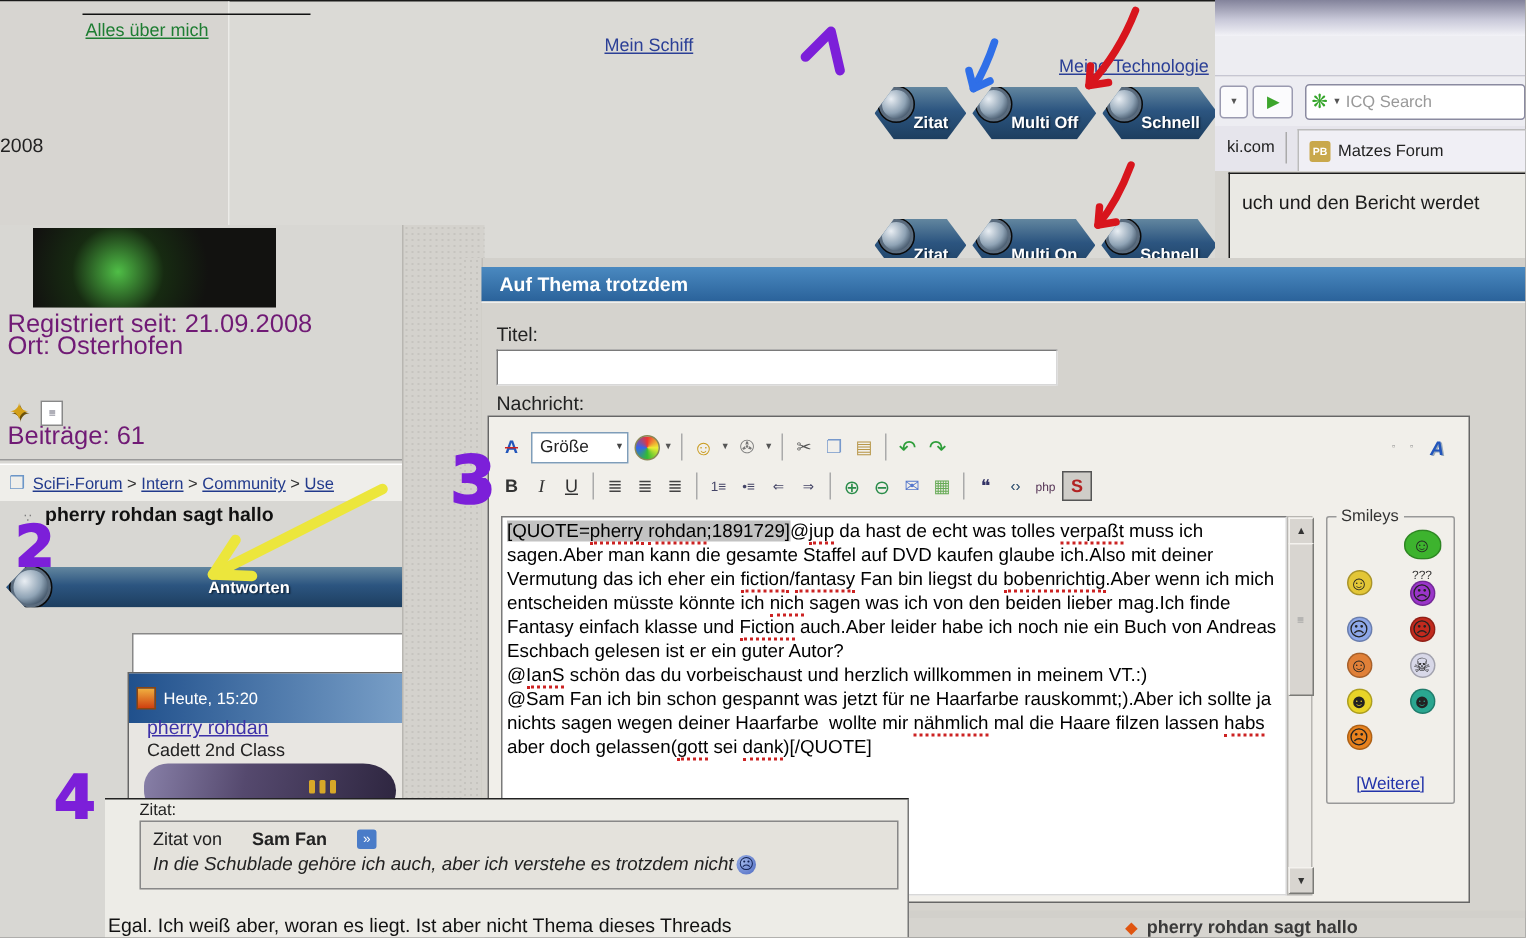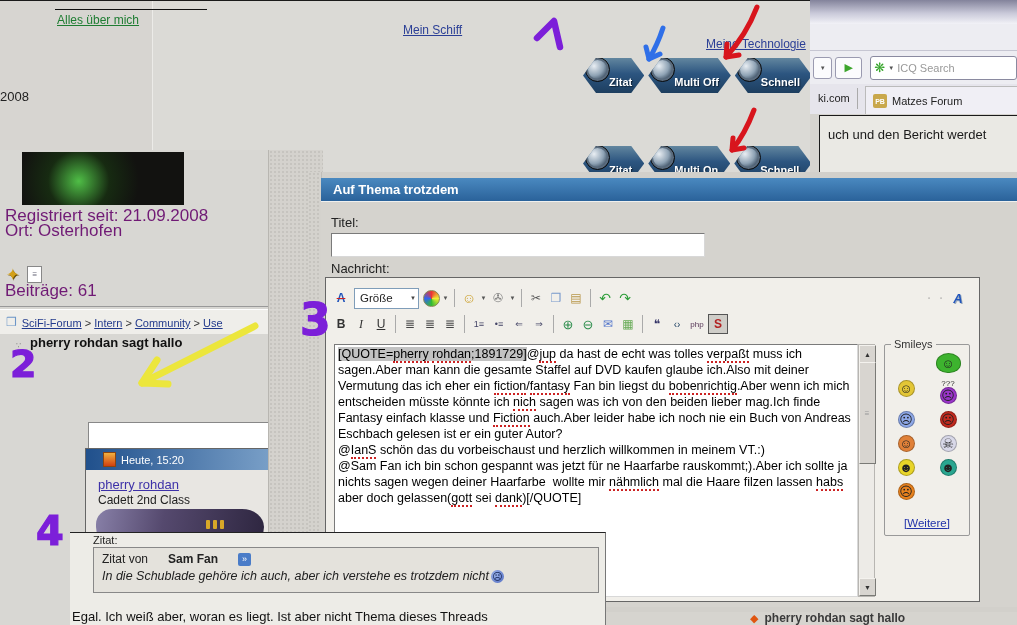--- a/index.html
+++ b/index.html
@@ -66,21 +66,21 @@
   #crumb-row{left:0;top:160px;width:270px;height:24px;background:#efeeea;display:flex;align-items:center;padding-left:6px;}
   #folder-ico{color:#6c96c8;font-size:12px;margin-right:5px;}
   .bclink{font-size:11px;color:#223a8c;text-decoration:underline;cursor:pointer;}
   .bcsep{font-size:11px;color:#333;white-space:pre;}
   #thread-ico{left:16px;top:191px;font-size:8px;color:#777;}
   #thread-title{left:30px;top:185px;font-size:13px;font-weight:bold;color:#111;}
   #antworten-btn{left:4px;top:228px;height:27px;padding:0 16px 0 30px;margin:0;}
   #antworten-btn .badge{width:27px;height:27px;}
   #white-box{left:88px;top:272px;width:182px;height:25px;background:#fff;border:1px solid #888;}
   #post-block{left:85px;top:298px;width:186px;height:92px;border:1px solid #666;background:#e8e6e2;}
-  #post-head{height:21px;background:linear-gradient(90deg,#20508c,#7aa0c8);display:flex;align-items:center;padding-left:17px;}
+  #post-head{height:33px;background:linear-gradient(90deg,#20508c,#7aa0c8);display:flex;align-items:center;padding-left:5px;}
   #post-time-ico{width:11px;height:13px;background:linear-gradient(#f0b040,#d04010);border:1px solid #8a4410;margin-right:5px;}
   #post-time{color:#fff;font-size:11px;}
   #post-author{left:12px;top:28px;font-size:13px;color:#3d31a8;text-decoration:underline;cursor:pointer;}
   #post-rank{left:12px;top:44px;font-size:12px;color:#222;}
   #sig-img{left:10px;top:60px;width:168px;height:30px;border-radius:16px 22px 8px 8px / 50% 60% 40% 40%;
     background:linear-gradient(100deg,#8880a8,#55496e 40%,#2e2640);display:flex;align-items:center;justify-content:flex-end;gap:3px;padding-right:40px;box-sizing:border-box;}
   .sigdot{width:4px;height:9px;background:#d8a828;border-radius:1px;}
   
   #win-strip{left:268px;top:150px;width:54px;height:475px;z-index:2;background:#d4d2cd;
     background-image:radial-gradient(#c6c4bf 1px,transparent 1px);background-size:4px 4px;
@@ -258,20 +258,24 @@
       <span id="trek-badge">✦</span>
       <span id="report-ico">≡</span>
     </div>
     <div class="abs" id="hdiv"></div>
     <div class="abs" id="crumb-row">
       <span id="folder-ico">❒</span>
       <span id="breadcrumb"><span class="bclink">SciFi-Forum</span><span class="bcsep"> &gt; </span><span class="bclink">Intern</span><span class="bcsep"> &gt; </span><span class="bclink">Community</span><span class="bcsep"> &gt; </span><span class="bclink">Use</span></span>
     </div>
     <span class="abs" id="thread-ico">∵</span>
     <span class="abs" id="thread-title">pherry rohdan sagt hallo</span>
+    <div class="abs navbtn" id="antworten-btn">
+      <span class="badge"></span>
+      <span class="nlbl">Antworten</span>
+    </div>
     <div class="abs" id="white-box"></div>
     <div class="abs" id="post-block">
       <div id="post-head">
         <span id="post-time-ico"></span>
         <span id="post-time">Heute, 15:20</span>
       </div>
       <span class="abs" id="post-author">pherry rohdan</span>
       <span class="abs" id="post-rank">Cadett 2nd Class</span>
       <div class="abs" id="sig-img">
         <span class="sigdot"></span>

